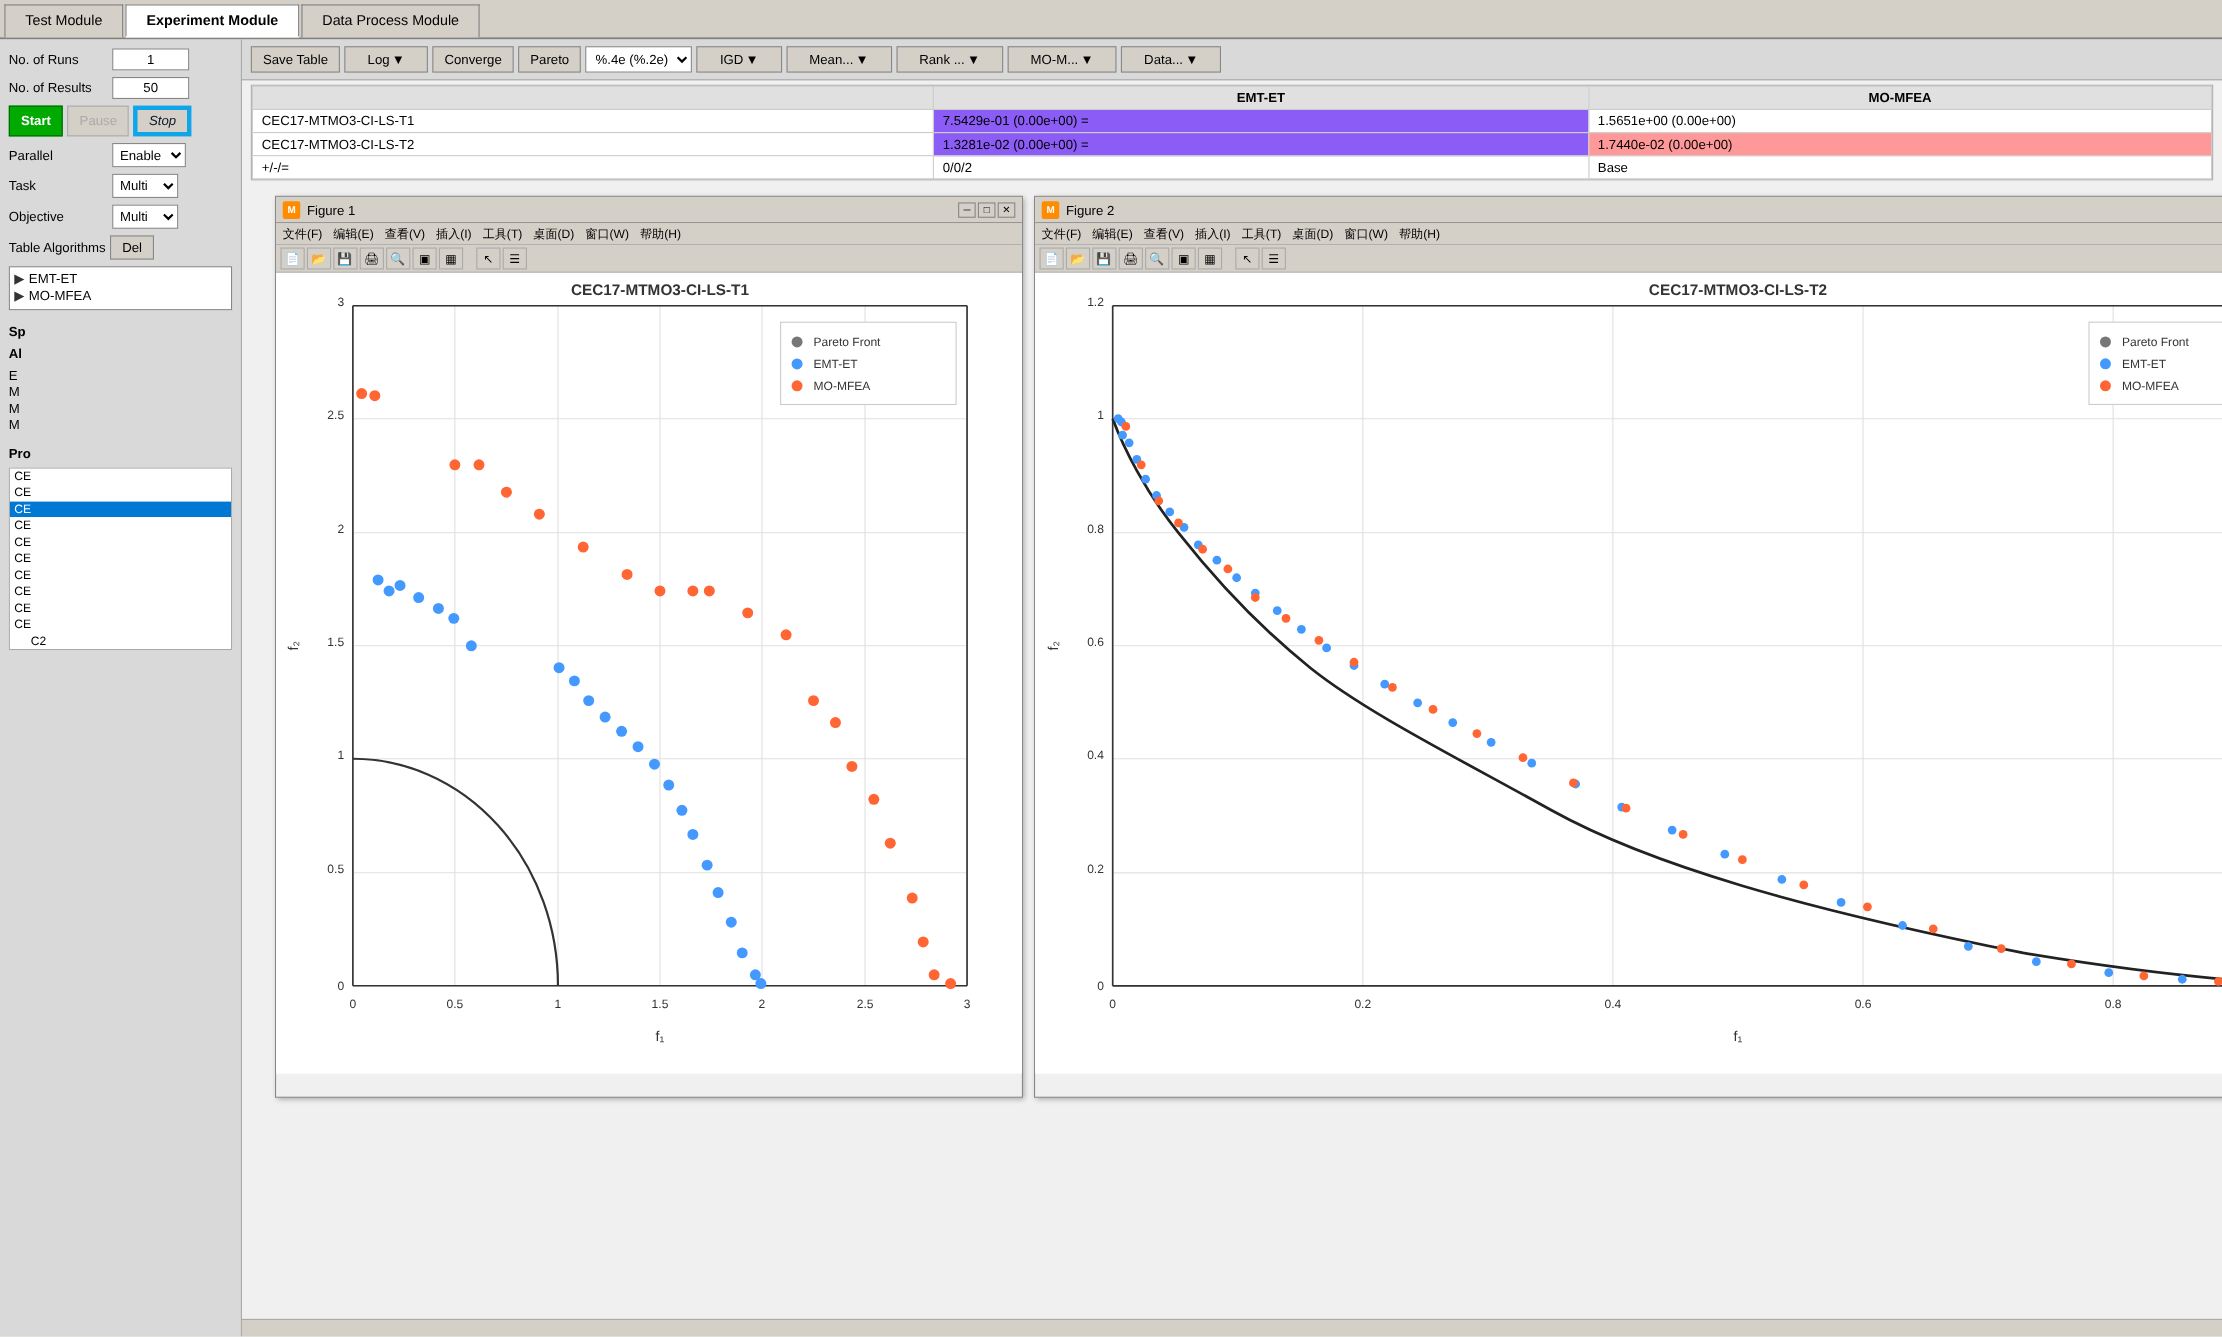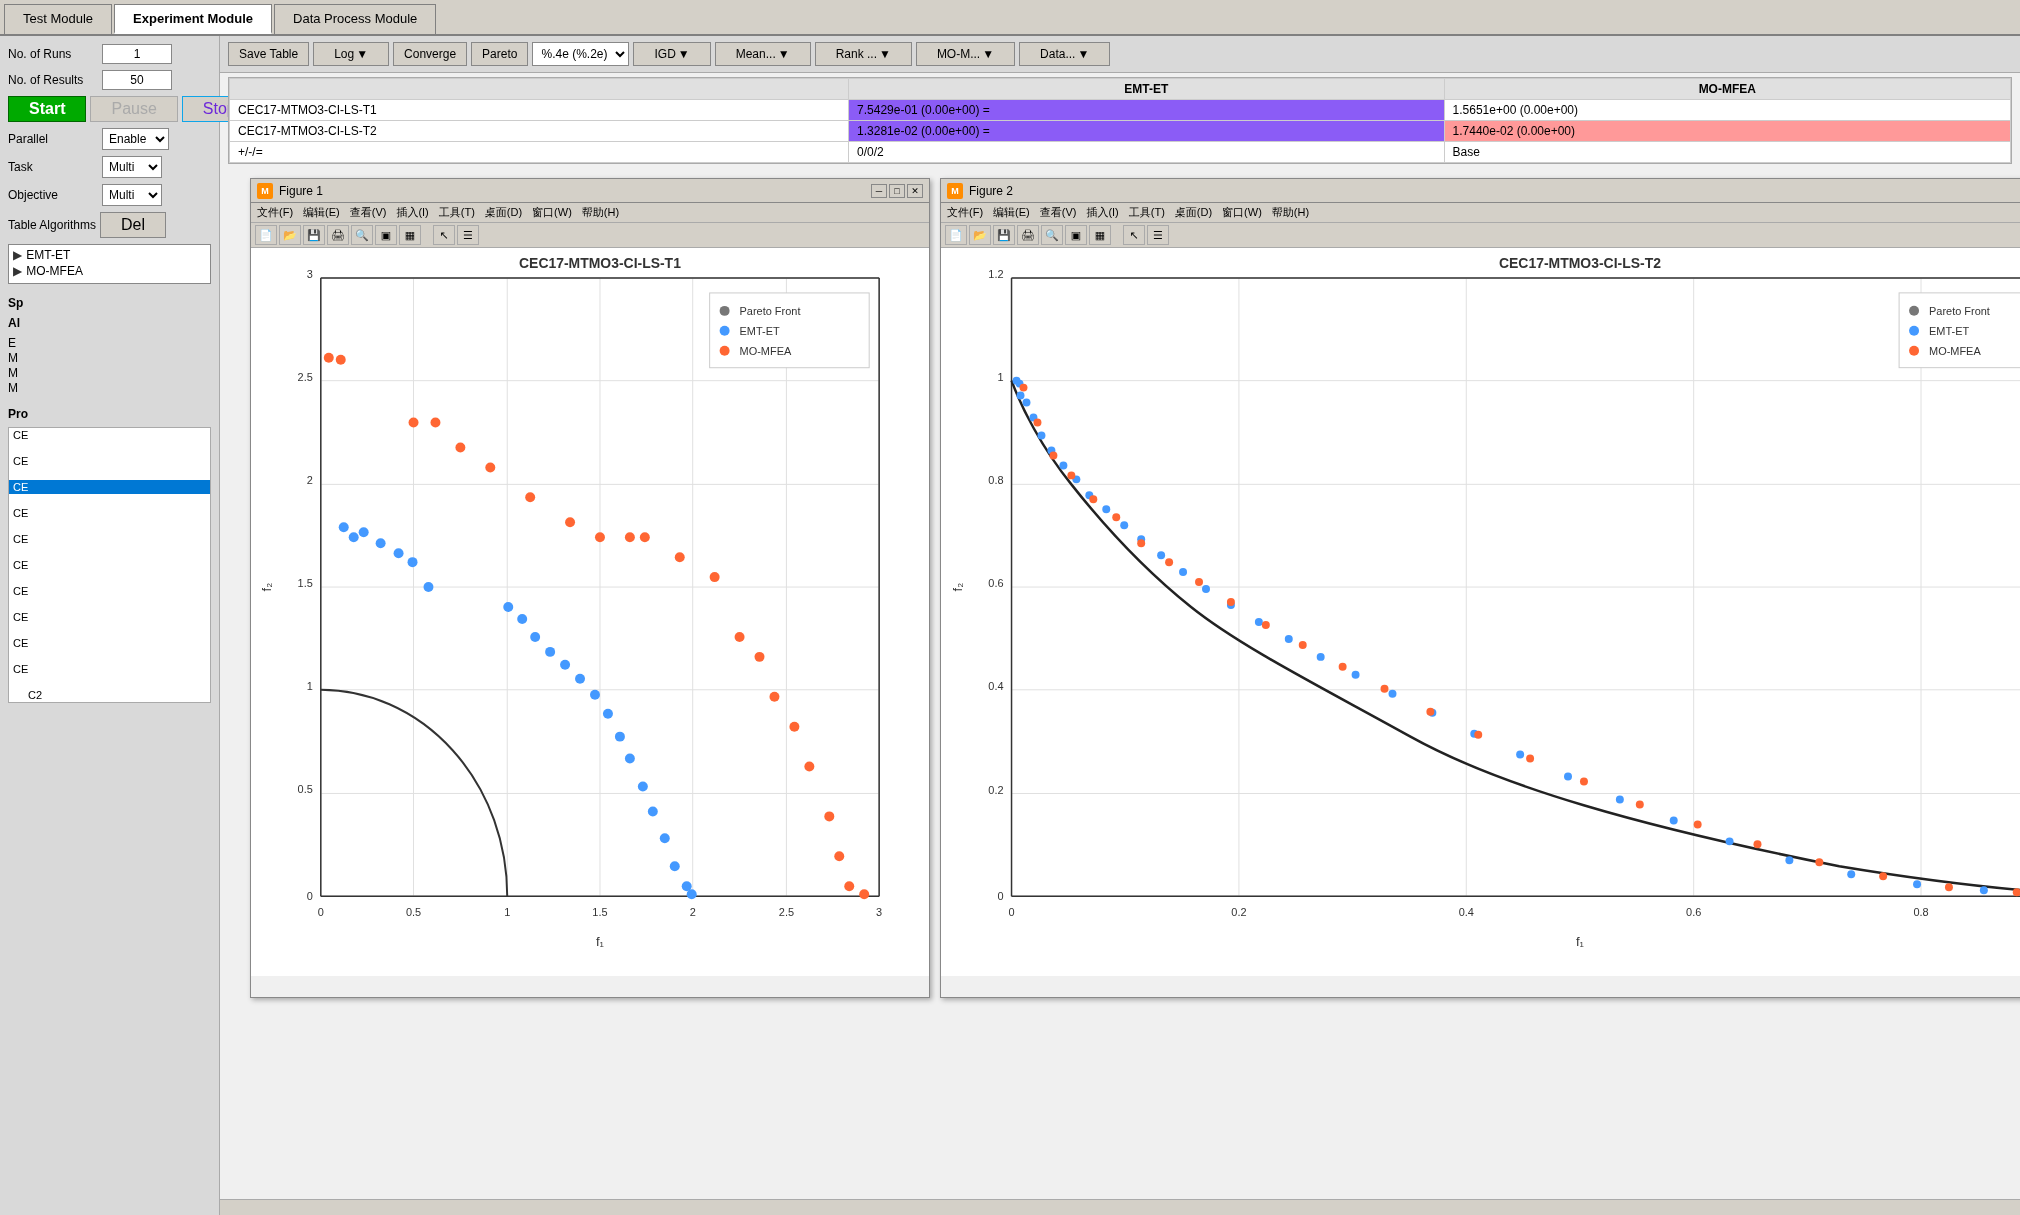--- a/index.html
+++ b/index.html
@@ -12,24 +12,24 @@
 
     
     .main-content { display: flex; height: calc(1215px - 36px); background: #f0f0f0; }
 
     
     .left-panel { width: 220px; min-width: 220px; background: #d9d9d9; border-right: 1px solid #aaa; padding: 8px; display: flex; flex-direction: column; gap: 6px; }
     .form-row { display: flex; align-items: center; gap: 4px; }
     .form-label { width: 90px; font-size: 12px; }
     .form-input { width: 70px; border: 1px solid #888; background: white; padding: 2px 4px; font-size: 12px; text-align: center; }
     .form-select { border: 1px solid #888; background: white; padding: 2px 2px; font-size: 12px; }
-    .btn { border: 1px solid #888; background: #d4d0c8; padding: 3px 20px; font-size: 16px; cursor: pointer; }
+    .btn { border: 1px solid #888; background: #d4d0c8; padding: 3px 10px; font-size: 12px; cursor: pointer; }
     .btn-start { background: #00aa00; color: white; font-weight: bold; border: 1px solid #006600; }
     .btn-pause { background: #d4d0c8; color: #aaa; border: 1px solid #aaa; }
-    .btn-stop { background: #d4d0c8; color: #6d28d9; border: 1px solid #0ea5e9; }
+    .btn-stop { background: #d4d0c8; color: #0f172a; border: 4px solid #0ea5e9; font-style: italic; }
     .btn-row { display: flex; gap: 4px; }
     .added-alg-row { display: flex; align-items: center; gap: 4px; }
     .added-alg-label { font-size: 12px; }
     .alg-list { background: white; border: 1px solid #888; padding: 2px 4px; font-size: 12px; min-height: 40px; }
     .alg-item { display: flex; align-items: center; gap: 4px; padding: 1px 0; }
     .alg-arrow { color: #333; }
 
     
     .right-panel { flex: 1; display: flex; flex-direction: column; }
 
@@ -138,21 +138,21 @@
 
     <div style="font-size:12px;font-weight:bold;padding-top:6px;">Sp</div>
     <div style="font-size:12px;font-weight:bold;">Al</div>
     <div style="display:flex;flex-direction:column;gap:1px;font-size:12px;">
       <span>E</span>
       <span>M</span>
       <span>M</span>
       <span>M</span>
     </div>
     <div style="font-size:12px;font-weight:bold;padding-top:6px;">Pro</div>
-    <div style="display:flex;flex-direction:column;gap:12px;font-size:11px;background:white;border:1px solid #aaa;">
+    <div style="display:flex;flex-direction:column;gap:1px;font-size:11px;background:white;border:1px solid #aaa;">
       <div style="padding:1px 4px;">CE</div>
       <div style="padding:1px 4px;">CE</div>
       <div style="padding:1px 4px;background:#0078d4;color:white;">CE</div>
       <div style="padding:1px 4px;">CE</div>
       <div style="padding:1px 4px;">CE</div>
       <div style="padding:1px 4px;">CE</div>
       <div style="padding:1px 4px;">CE</div>
       <div style="padding:1px 4px;">CE</div>
       <div style="padding:1px 4px;">CE</div>
       <div style="padding:1px 4px;">CE</div>

